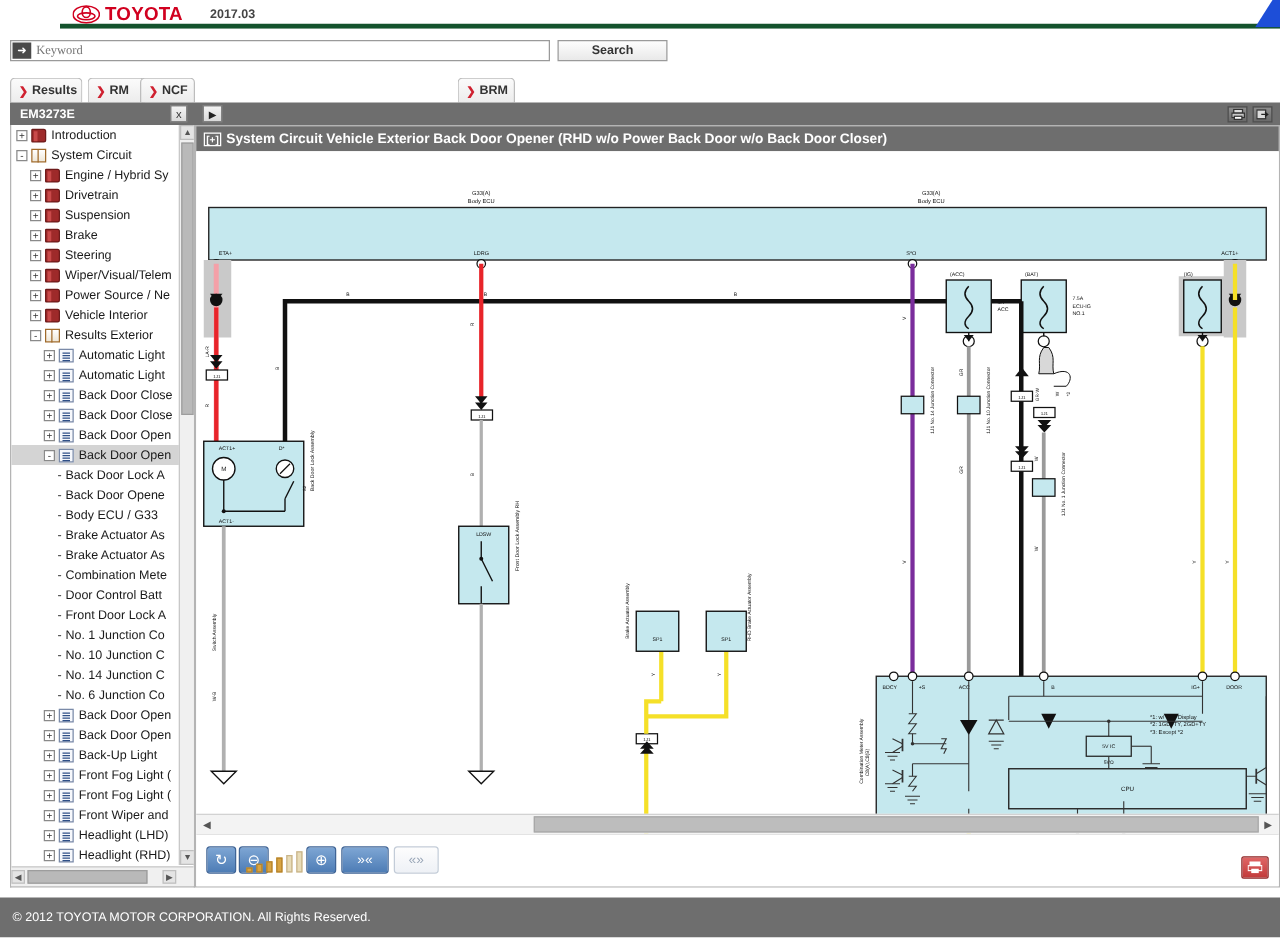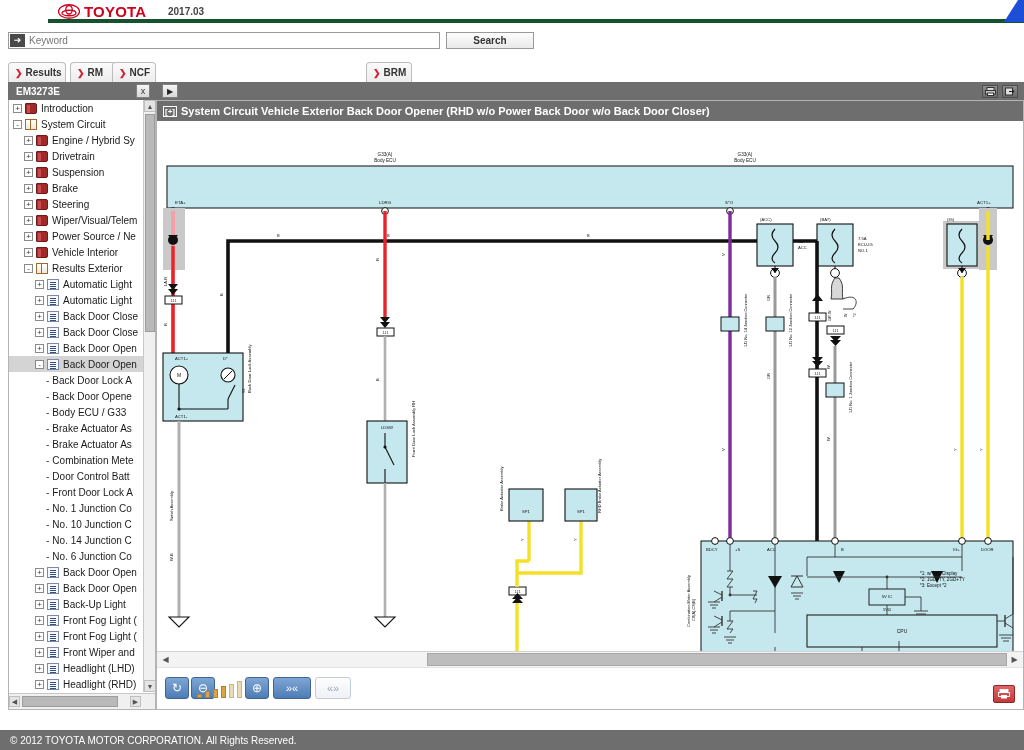--- a/index.html
+++ b/index.html
@@ -47,21 +47,21 @@
     position: absolute; left: 8px; top: 32px; width: 432px; height: 17px;
     border: 1px solid #9a9a9a; background: #fff; display: flex; align-items: center;
   }
   .kw-icon {
     width: 15px; height: 13px; margin-left: 1px; background: #4a4a4a;
     display: flex; align-items: center; justify-content: center;
     color: #fff; font-size: 9px; line-height: 1;
   }
   .kw-input {
     border: 0; outline: 0; flex: 1; font-size: 10px; color: #777;
-    padding-left: 4px; font-family: Liberation Sans, sans-serif; background: transparent;
+    padding-left: 4px; font-family: Liberation Serif, serif; background: transparent;
   }
   .search-btn {
     position: absolute; left: 446px; top: 32px; width: 88px; height: 17px;
     font-size: 10px; font-weight: bold; color: #333;
     background: linear-gradient(#fdfdfd,#e9e9e9);
     border: 1px solid #9a9a9a; cursor: pointer;
     font-family: "Liberation Sans", sans-serif;
   }
 
   
@@ -244,21 +244,21 @@
   .print-dlg-btn {
     position: absolute; right: 8px; bottom: 6px; width: 22px; height: 18px;
     background: linear-gradient(#e06666,#c23b3b); border: 1px solid #8f2424;
     border-radius: 2px; cursor: pointer;
     display: flex; align-items: center; justify-content: center;
     color: #fff; font-size: 10px;
   }
 
   
   .footer {
-    position: absolute; left: 0; bottom: 0; width: 1024px; height: 20px;
+    position: absolute; left: 0; bottom: 0; width: 1024px; height: 32px;
     background: #6e6e6e; color: #fff; font-size: 10px;
     display: flex; align-items: center; padding-left: 10px;
   }
 
   
   .dt { font-family: "Liberation Sans", sans-serif; fill: #111; }
 </style>
 </head>
 <body>
 

